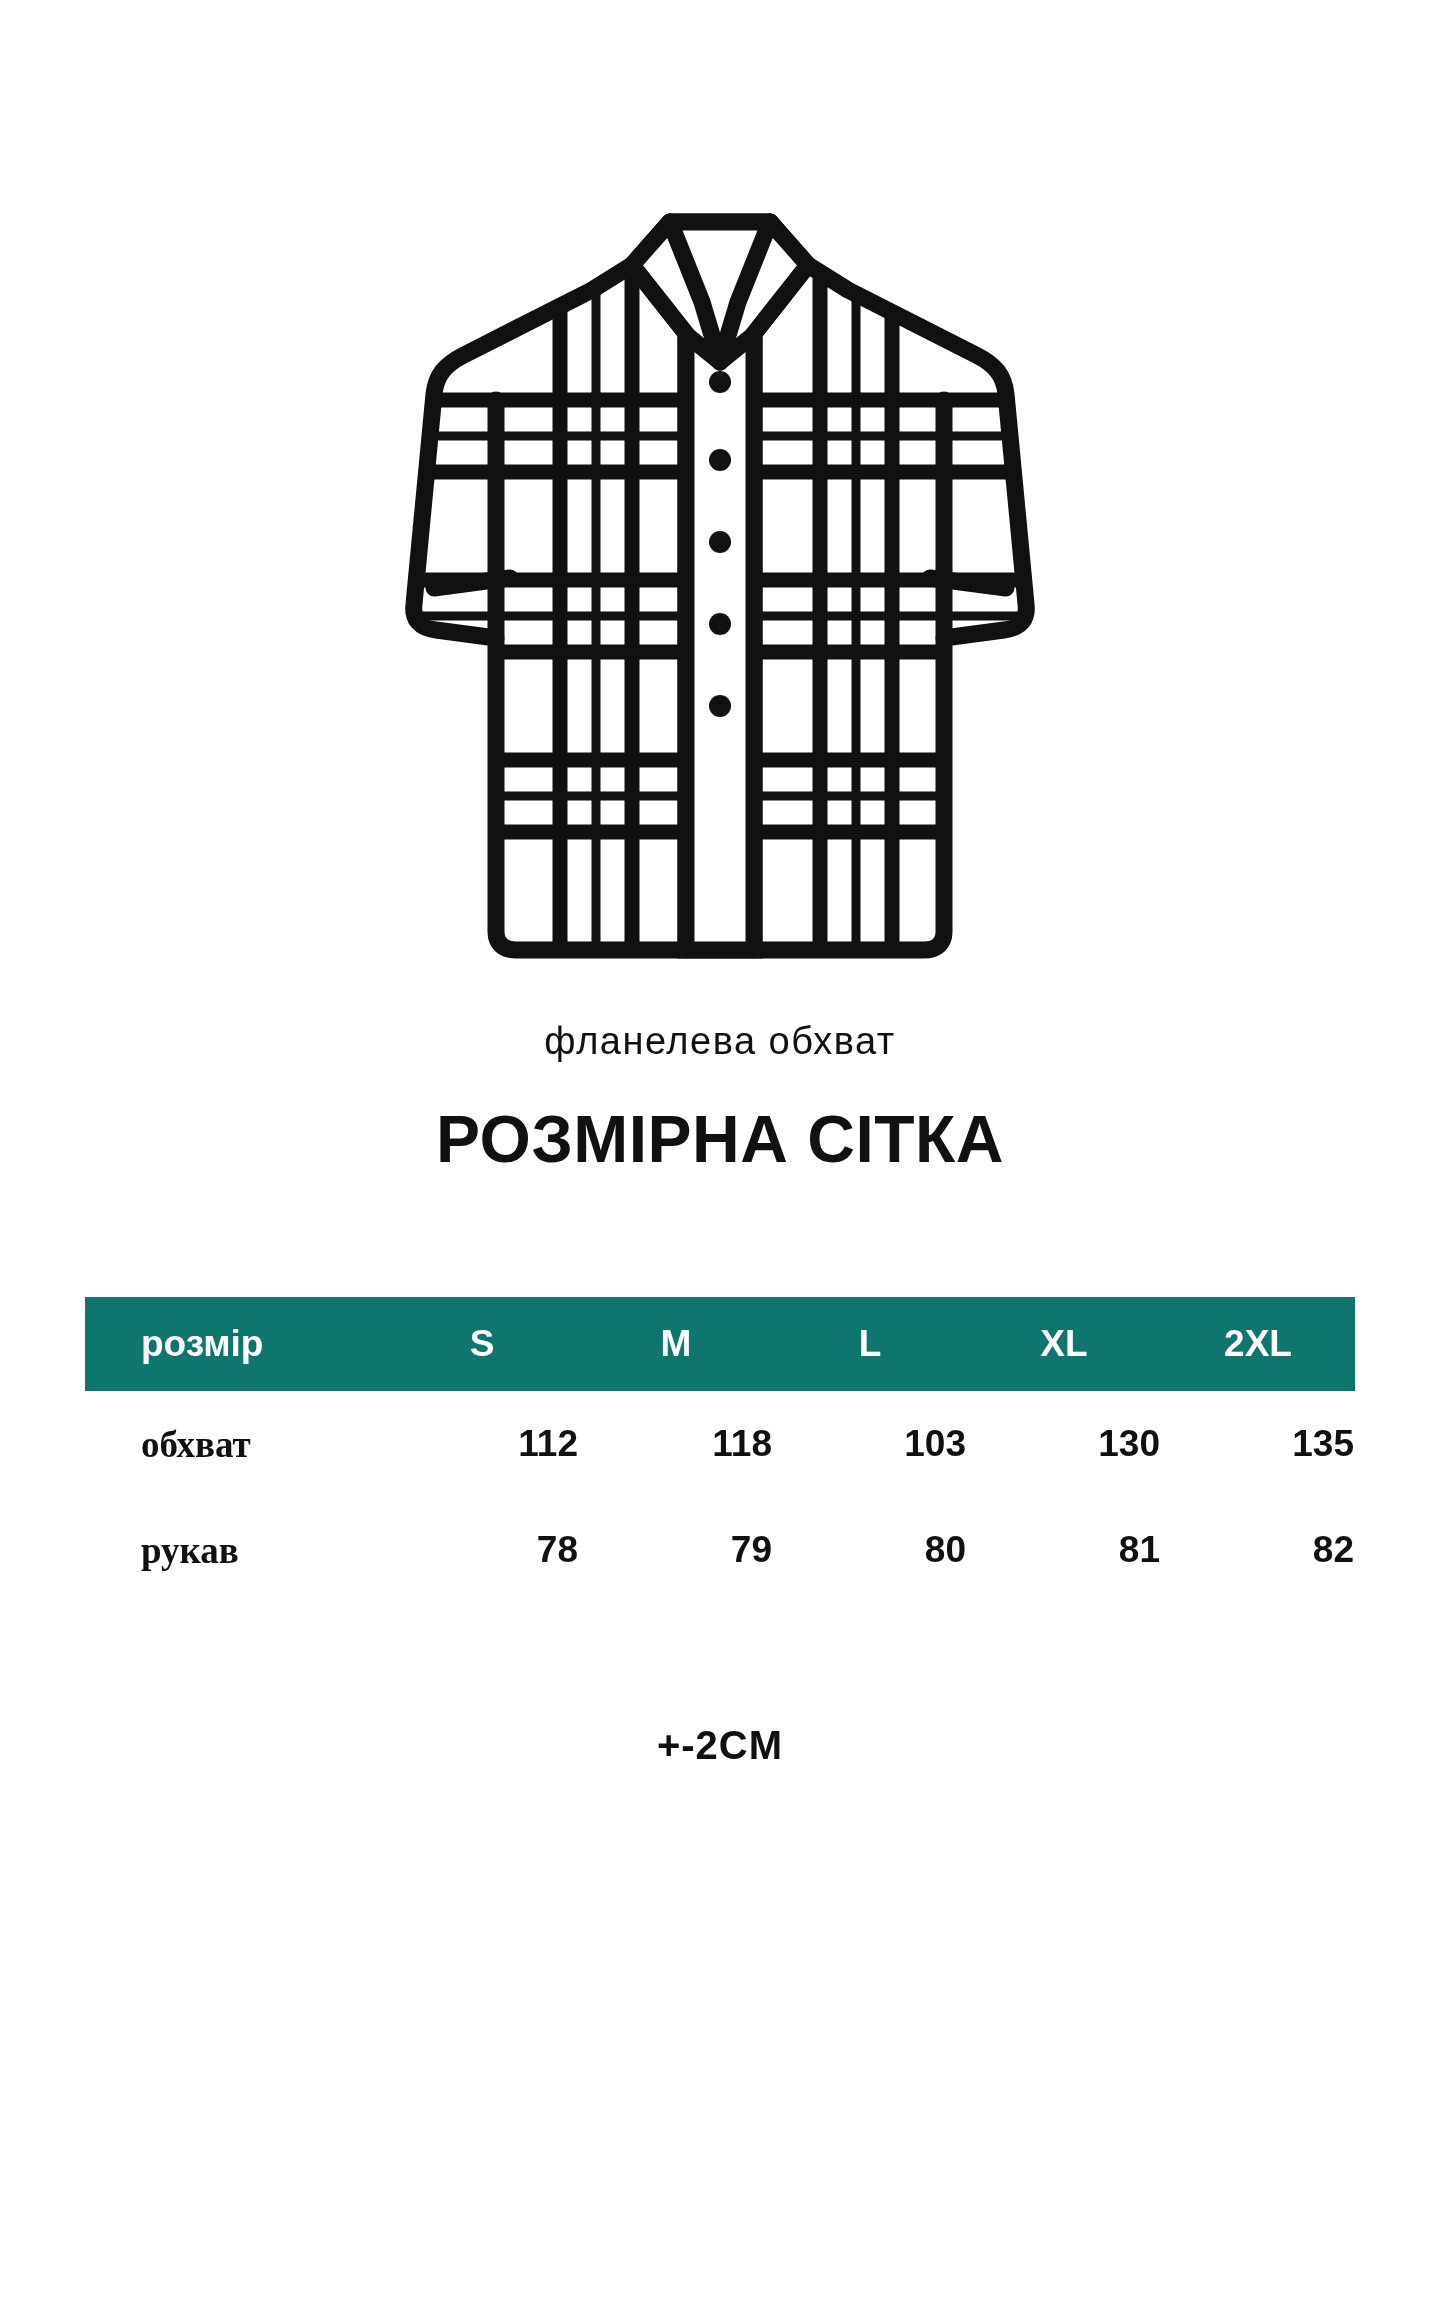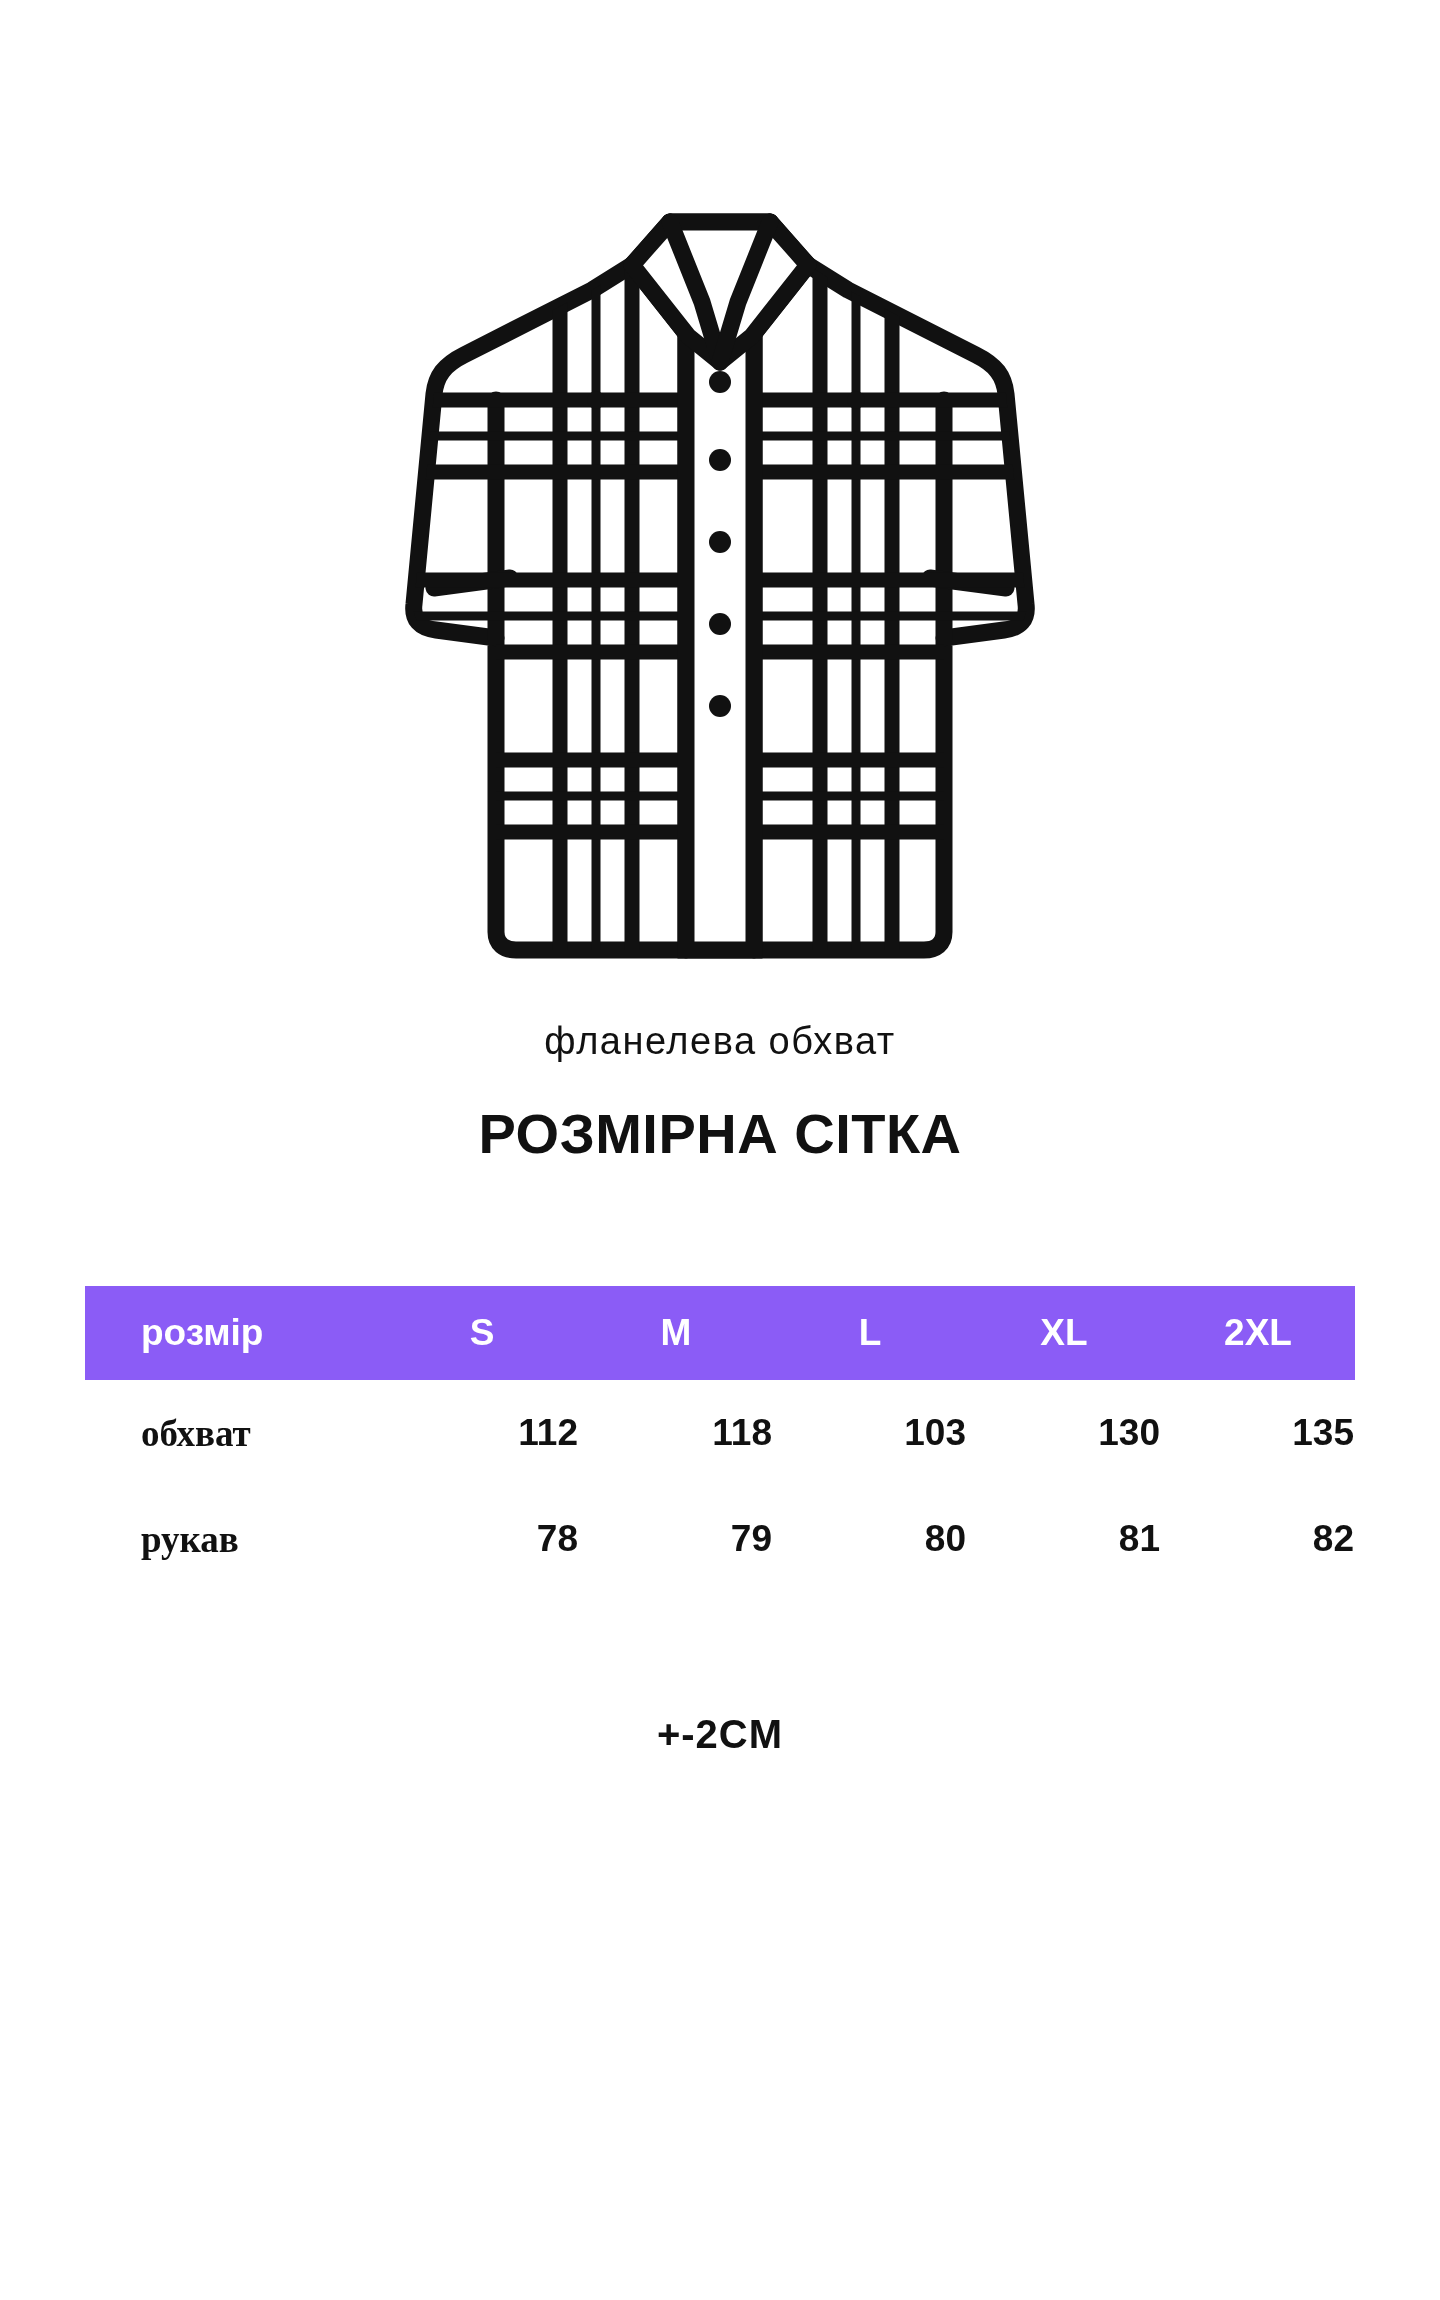--- a/index.html
+++ b/index.html
@@ -43,39 +43,39 @@
   .subtitle {
     margin-top: 10px;
     font-size: 38px;
     letter-spacing: 1.5px;
     font-weight: 400;
     color: #111111;
     text-align: center;
   }
   .main-title {
     margin-top: 38px;
-    font-size: 56px;
+    font-size: 66px;
     font-weight: 800;
     letter-spacing: 0.5px;
     color: #111111;
     text-align: center;
   }
 
   
   .table-wrap {
     margin-top: 120px;
     width: 1270px;
   }
   table.size-table {
     width: 100%;
     border-collapse: collapse;
     table-layout: fixed;
   }
   table.size-table thead tr {
-    background: #8b5cf6;
+    background: #0f766e;
   }
   table.size-table thead th {
     color: #ffffff;
     font-size: 37px;
     font-weight: 800;
     height: 92px;
     text-align: center;
     vertical-align: middle;
   }
   table.size-table thead th.label-col {

